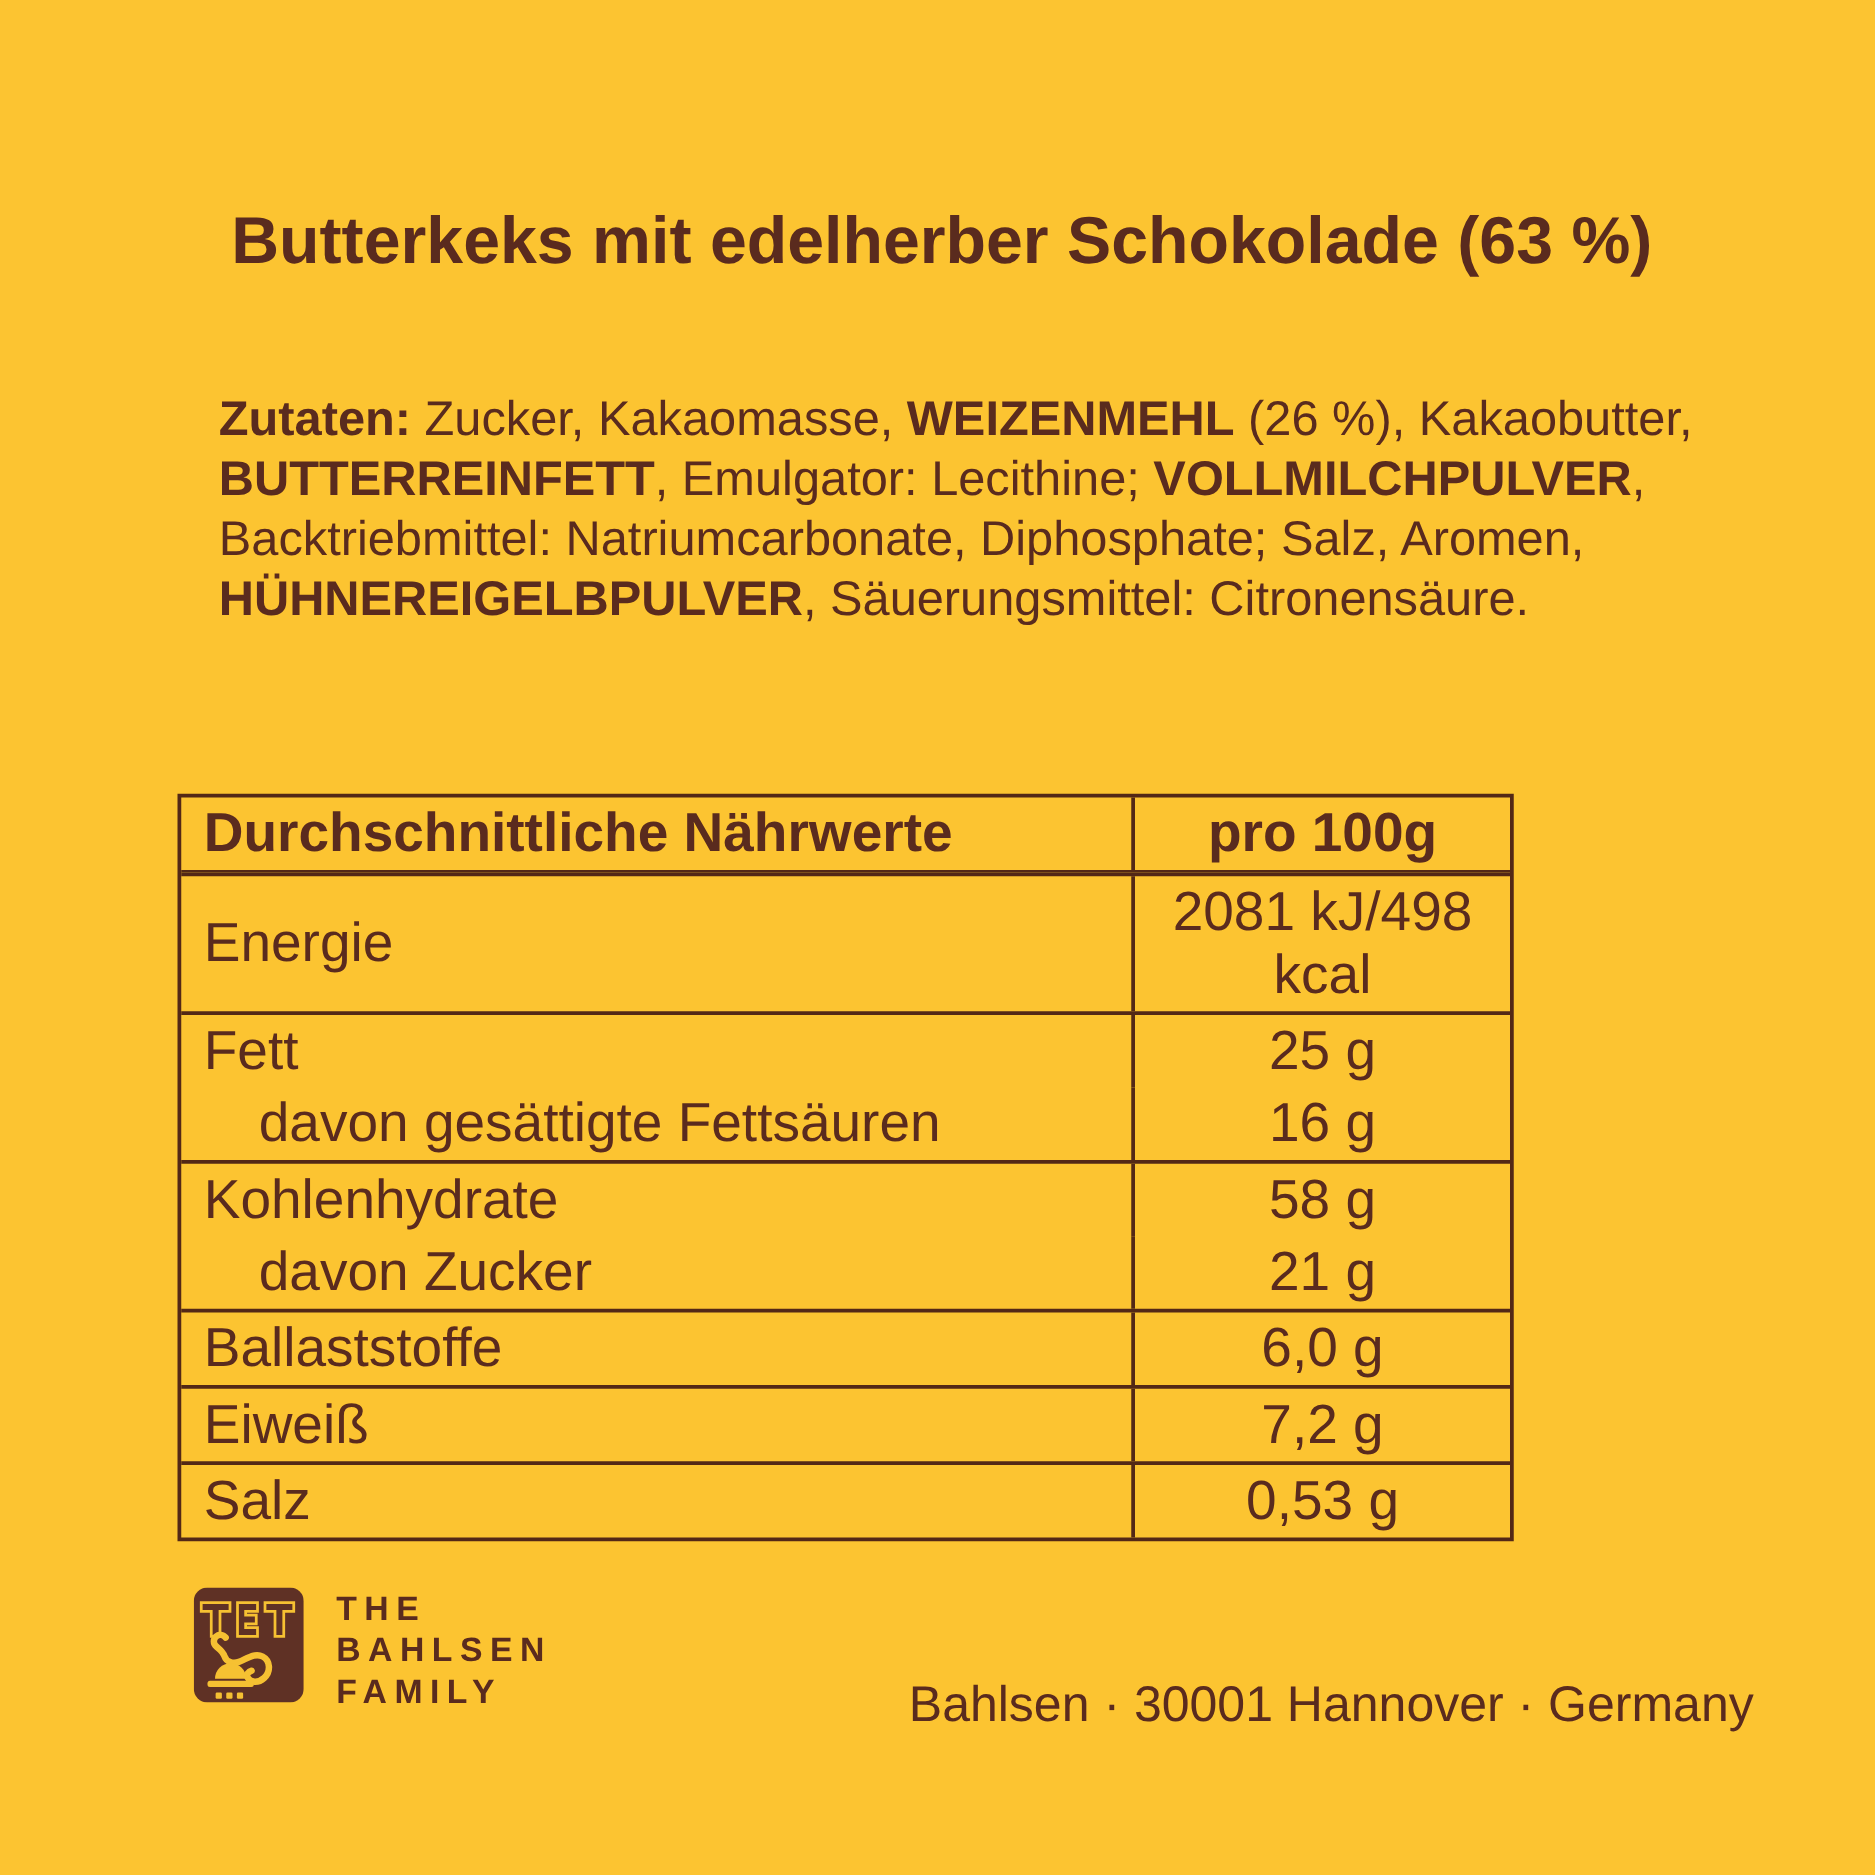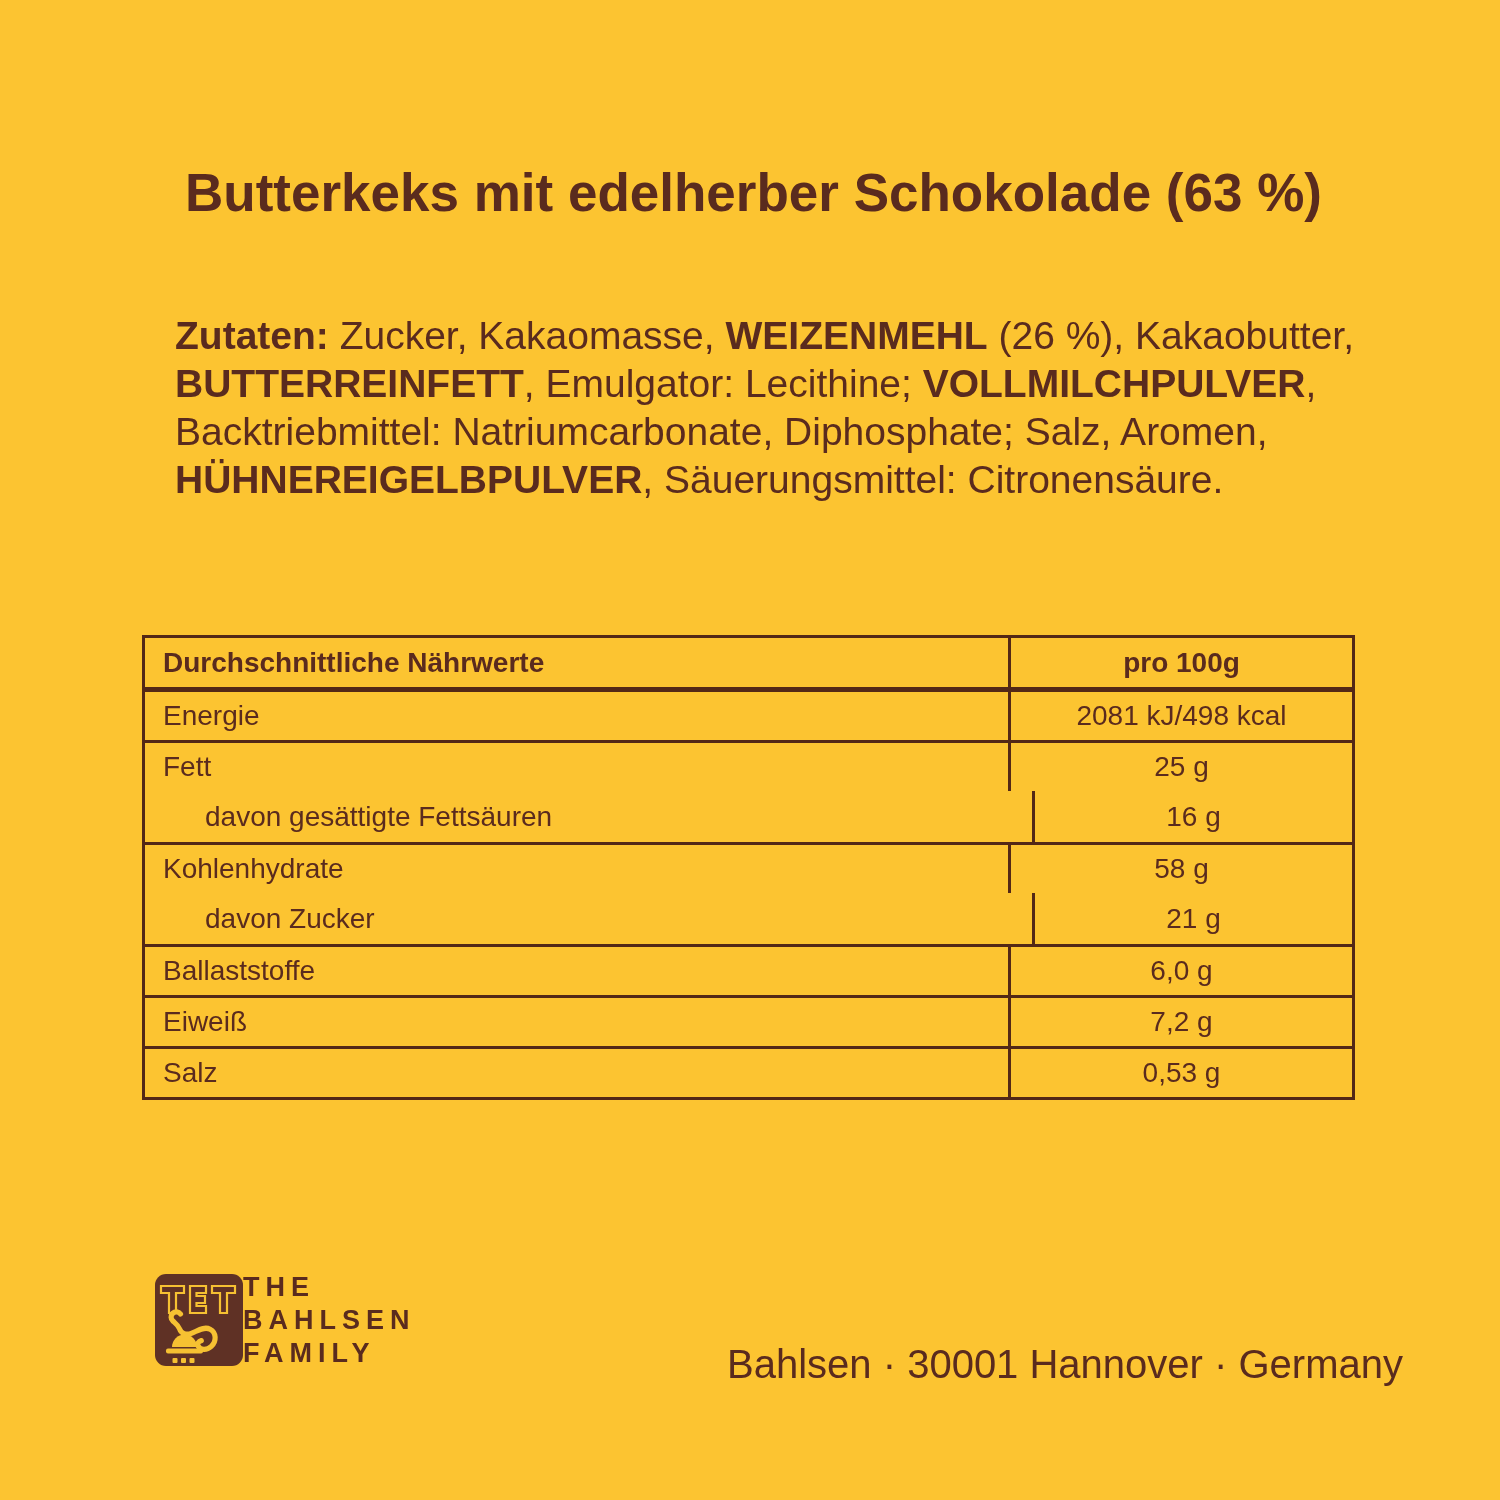--- a/index.html
+++ b/index.html
@@ -33,53 +33,54 @@
     font-size:39px;
     line-height:48px;
     width:1260px;
   }
   .ingredients .line{white-space:nowrap;margin-left:30px;}
   .ingredients .b{font-weight:bold;}
 
   .ntable{
     position:absolute;
     left:142px; top:635px;
-    width:1213px;
+    width:1069px;
     border:3px solid var(--line-solid);
-    font-size:28px;
+    font-size:44px;
   }
   .tr{
     display:flex;
     align-items:stretch;
     min-height:51px;
     border-top:3px solid var(--line-solid);
   }
   .tr.no-top{border-top:none;}
   .tr-header{border-top:none;border-bottom:2px solid var(--line-solid);}
   .td{display:flex;align-items:center;}
   .td.label{
     flex:0 0 71.5%;
     padding-left:18px;
     padding-right:10px;
   }
-  .td.label.indent{padding-left:36px;margin-left:24px;}
+  .td.label.indent{padding-left:62px;}
   .td.value{
     flex:1 1 auto;
     border-left:3px solid var(--line-solid);
     justify-content:center;
     text-align:center;
     padding:4px 6px;
   }
   .th{font-weight:bold;}
 
   .footer-logo{
     position:absolute;
     left:155px; top:1270px;
     display:flex;
-    align-items:center;
+    gap:26px;
+    align-items:flex-start;
   }
   .brand{
     font-weight:bold;
     font-size:27px;
     letter-spacing:6px;
     line-height:33px;
     padding-top:1px;
   }
   .address{
     position:absolute;

